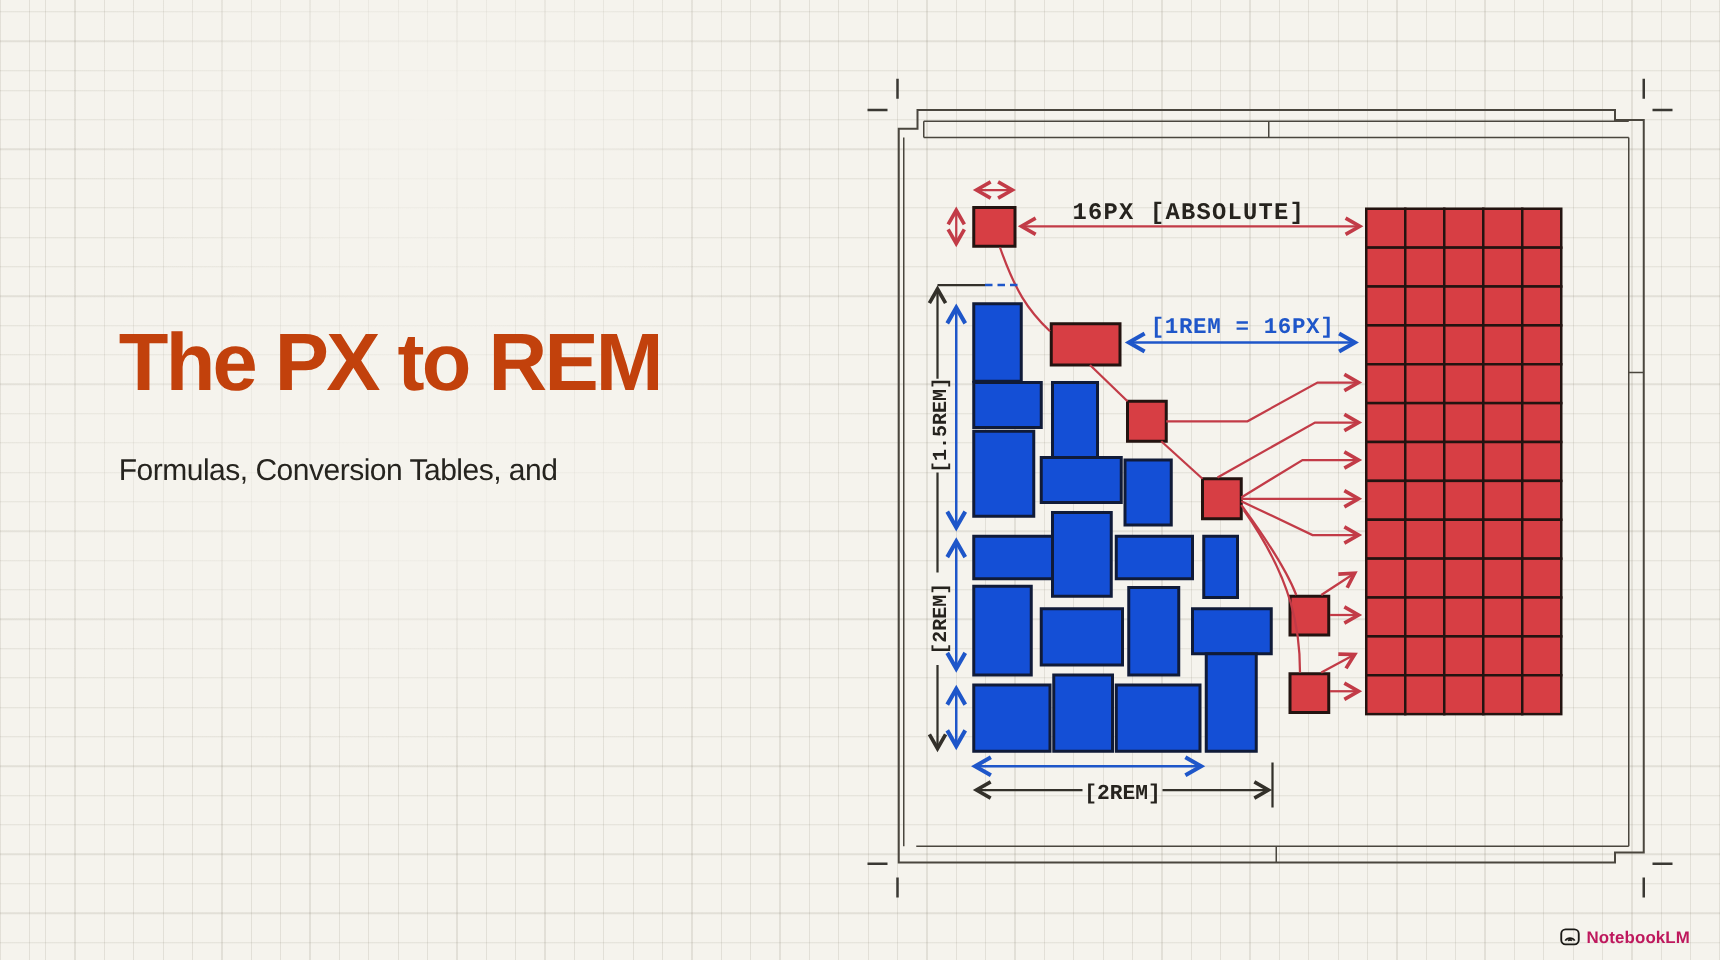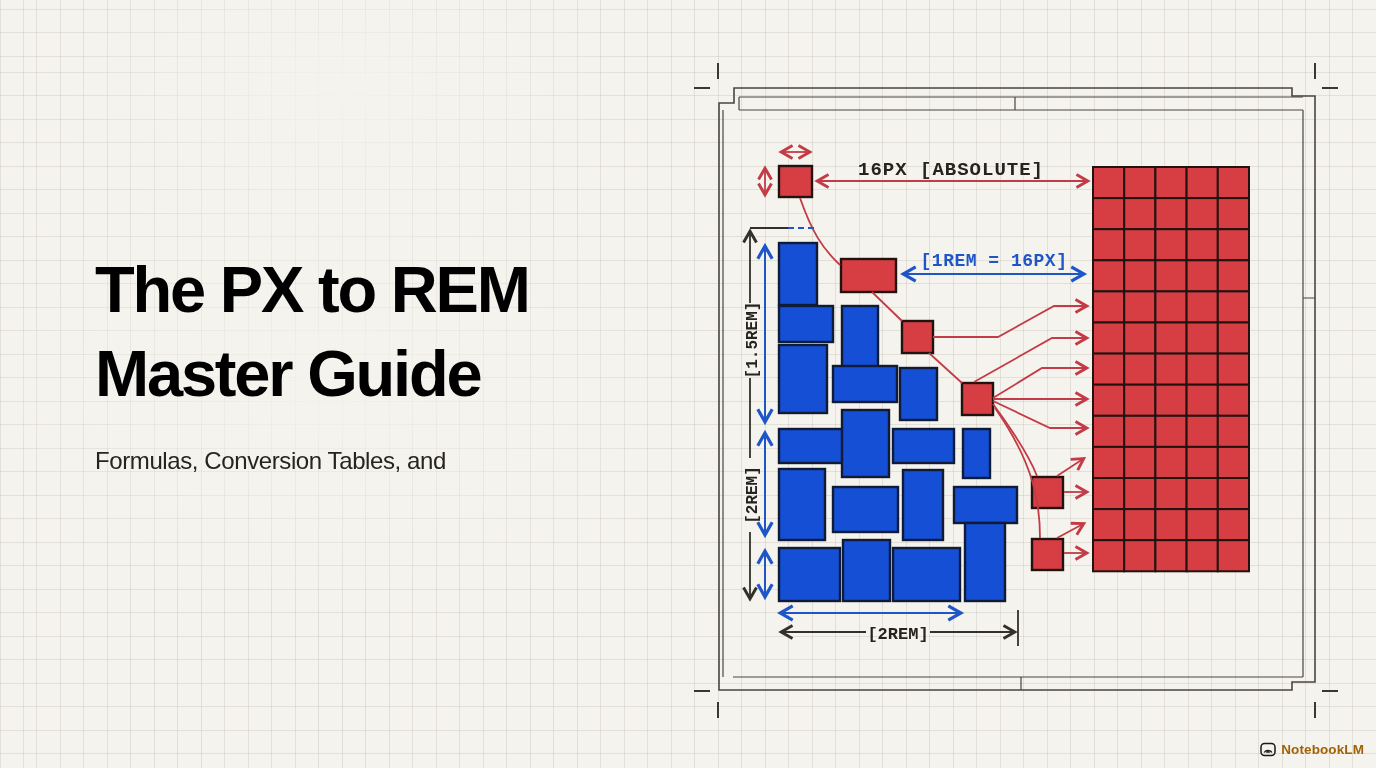--- a/index.html
+++ b/index.html
@@ -18,53 +18,53 @@
     background-position:36px 57px;
   }
   .vignette{
     position:absolute;inset:0;
     background:
       radial-gradient(ellipse 420px 260px at 25% 12%, rgba(245,243,237,0.95), rgba(245,243,237,0) 70%),
       radial-gradient(ellipse 520px 330px at 24% 50%, rgba(245,243,237,0.9), rgba(245,243,237,0) 72%);
   }
   .hero{position:absolute;left:95px;top:248px;width:600px;}
   .hero-title{
-    margin:0;color:#000000;
+    margin:0;color:#c2410c;
     font-size:65px;line-height:84px;font-weight:bold;
     letter-spacing:-2.2px;
   }
   .hero-sub{
     margin:24px 16px 0 0;color:#26241f;
     font-size:24px;line-height:41px;font-weight:normal;
     letter-spacing:-0.4px;
   }
   .diagram-svg{position:absolute;left:0;top:0;}
   .mono-label{
     font-family:"Liberation Mono","DejaVu Sans Mono",monospace;
     font-weight:bold;
   }
   .footer-brand{
-    position:absolute;right:12px;top:742px;
+    position:absolute;right:24px;top:742px;
     display:flex;align-items:center;gap:5px;
-    color:#a16207;
+    color:#be185d;
   }
   .footer-brand .brand-text{
     font-size:13.5px;font-weight:bold;letter-spacing:0.1px;
   }
 </style>
 </head>
 <body>
 
 <div class="canvas">
   <div class="bg-grid"></div>
   <div class="vignette"></div>
 
   <div class="hero">
     <h1 class="hero-title"><span>The PX to REM</span><br>
-    <span>Master Guide</span></h1>
+    </h1>
     <p class="hero-sub"><span>Formulas, Conversion Tables, and</span><br>
     </p>
   </div>
 
   <svg class="diagram-svg" width="1376" height="768" viewBox="0 0 1376 768">
     <defs>
       <marker id="mr" viewBox="0 0 10 10" refX="7.5" refY="5" markerWidth="9" markerHeight="9" orient="auto-start-reverse">
         <path d="M1,1 L8,5 L1,9" fill="none" stroke="#c23b47" stroke-width="1.8"></path>
       </marker>
       <marker id="mb" viewBox="0 0 10 10" refX="7.5" refY="5" markerWidth="9" markerHeight="9" orient="auto-start-reverse">

